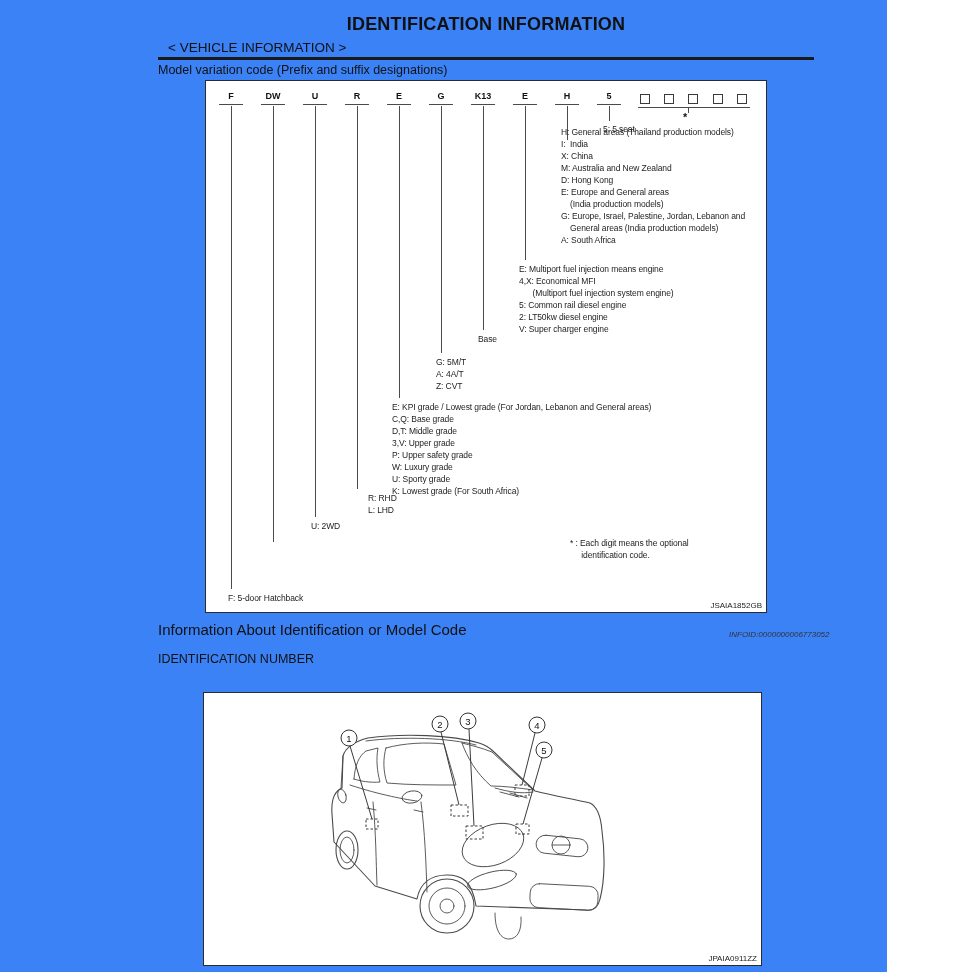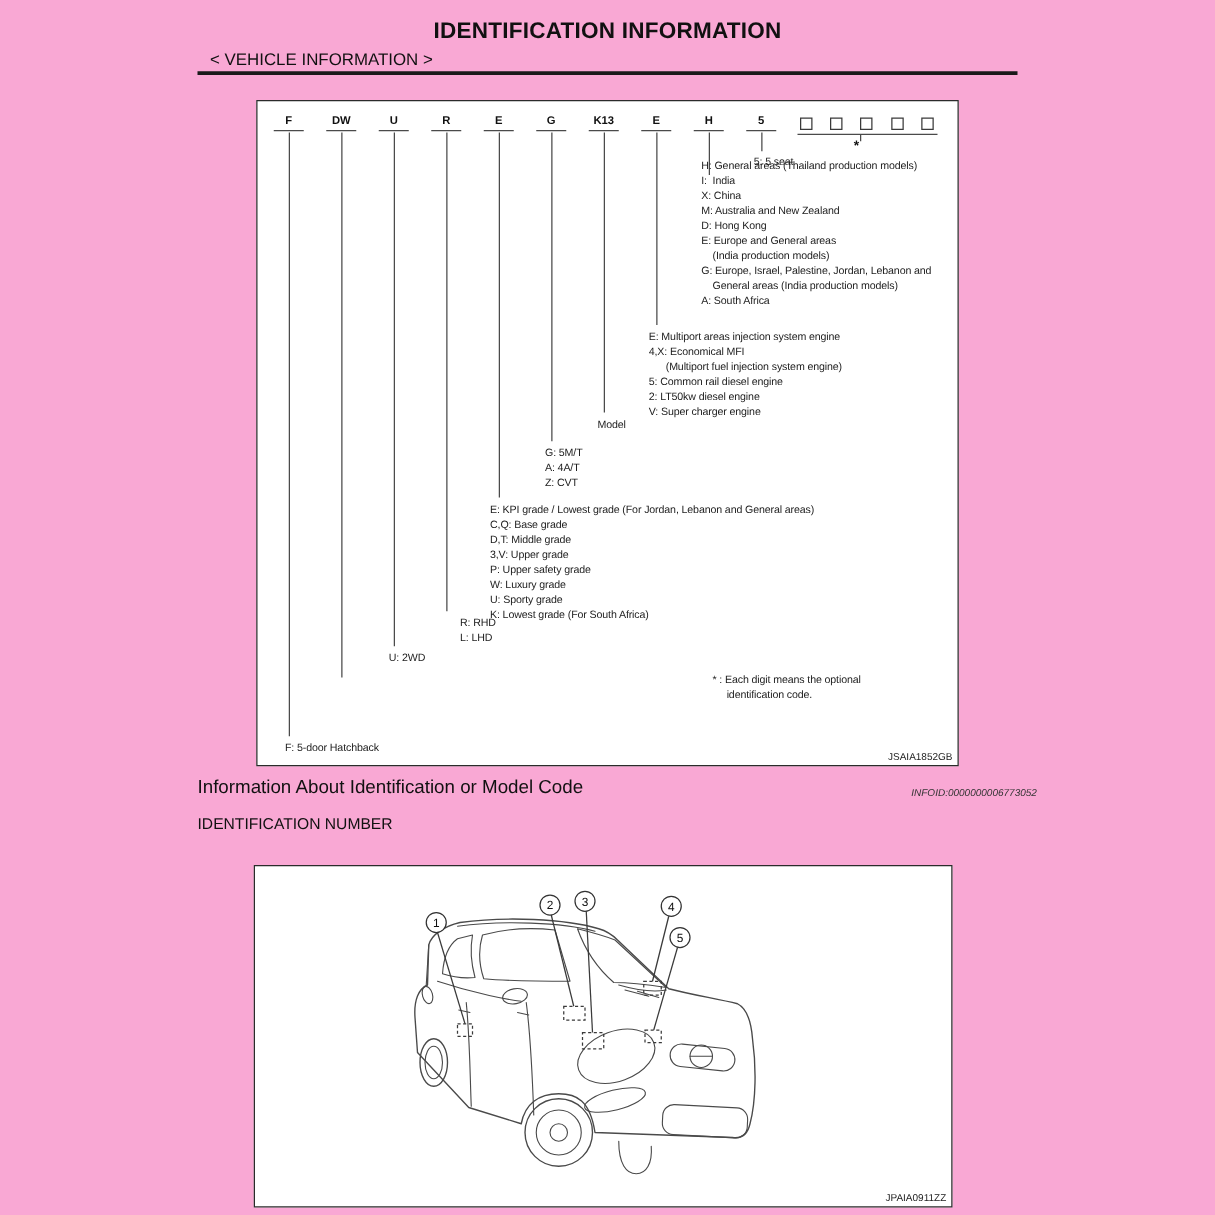--- a/index.html
+++ b/index.html
@@ -1,16 +1,16 @@
 <!DOCTYPE html>
 <html><head>
 <meta charset="utf-8">
 <style>
   html,body{margin:0;padding:0;background:#fff;}
-  #page{position:relative;width:972px;height:972px;background:#f9a8d4;
+  #page{position:relative;width:887px;height:972px;background:#3b82f6;
         font-family:"Liberation Sans","DejaVu Sans",sans-serif;color:#111;overflow:hidden;}
   .abs{position:absolute;}
   #doc-title{top:14px;left:0;width:972px;text-align:center;font-size:18px;font-weight:bold;letter-spacing:.2px;}
   #section-header{top:40px;left:168px;font-size:13.5px;}
   #thick-rule{top:57px;left:158px;width:656px;height:3px;background:#1a1a1a;}
   #subsection-header{top:63px;left:158px;font-size:12.5px;}
   
   #code-box{top:80px;left:205px;width:560px;height:531px;border:1.5px solid #2b2b2b;background:#fff;}
   .code-col{position:absolute;top:10px;width:0;}
   .code-label{position:absolute;left:-16px;top:0;width:32px;text-align:center;font-size:9px;font-weight:bold;}
@@ -31,20 +31,21 @@
   svg text{font-family:"Liberation Sans","DejaVu Sans",sans-serif;}
 </style>
 </head>
 <body>
 
 <div id="page">
 
   <div class="abs" id="doc-title">IDENTIFICATION INFORMATION</div>
   <div class="abs" id="section-header">&lt; VEHICLE INFORMATION &gt;</div>
   <div class="abs" id="thick-rule"></div>
+  <div class="abs" id="subsection-header">Model variation code (Prefix and suffix designations)</div>
 
   <div class="abs" id="code-box">
 
     <div class="code-col" style="left:25px">
         <div class="code-label">F</div>
         <div class="code-underline"></div>
         <div class="code-vline" style="height:483px"></div>
       </div>
     <div class="code-col" style="left:67px">
         <div class="code-label">DW</div>
@@ -105,27 +106,27 @@
     <div class="desc" style="left:355px;top:45px">H: General areas (Thailand production models)
 I:  India
 X: China
 M: Australia and New Zealand
 D: Hong Kong
 E: Europe and General areas
     (India production models)
 G: Europe, Israel, Palestine, Jordan, Lebanon and
     General areas (India production models)
 A: South Africa</div>
-    <div class="desc" style="left:313px;top:182px">E: Multiport areas injection system engine
+    <div class="desc" style="left:313px;top:182px">E: Multiport fuel injection means engine
 4,X: Economical MFI
       (Multiport fuel injection system engine)
 5: Common rail diesel engine
 2: LT50kw diesel engine
 V: Super charger engine</div>
-    <div class="desc" style="left:272px;top:252px">Model</div>
+    <div class="desc" style="left:272px;top:252px">Base</div>
     <div class="desc" style="left:230px;top:275px">G: 5M/T
 A: 4A/T
 Z: CVT</div>
     <div class="desc" style="left:186px;top:320px">E: KPI grade / Lowest grade (For Jordan, Lebanon and General areas)
 C,Q: Base grade
 D,T: Middle grade
 3,V: Upper grade
 P: Upper safety grade
 W: Luxury grade
 U: Sporty grade

